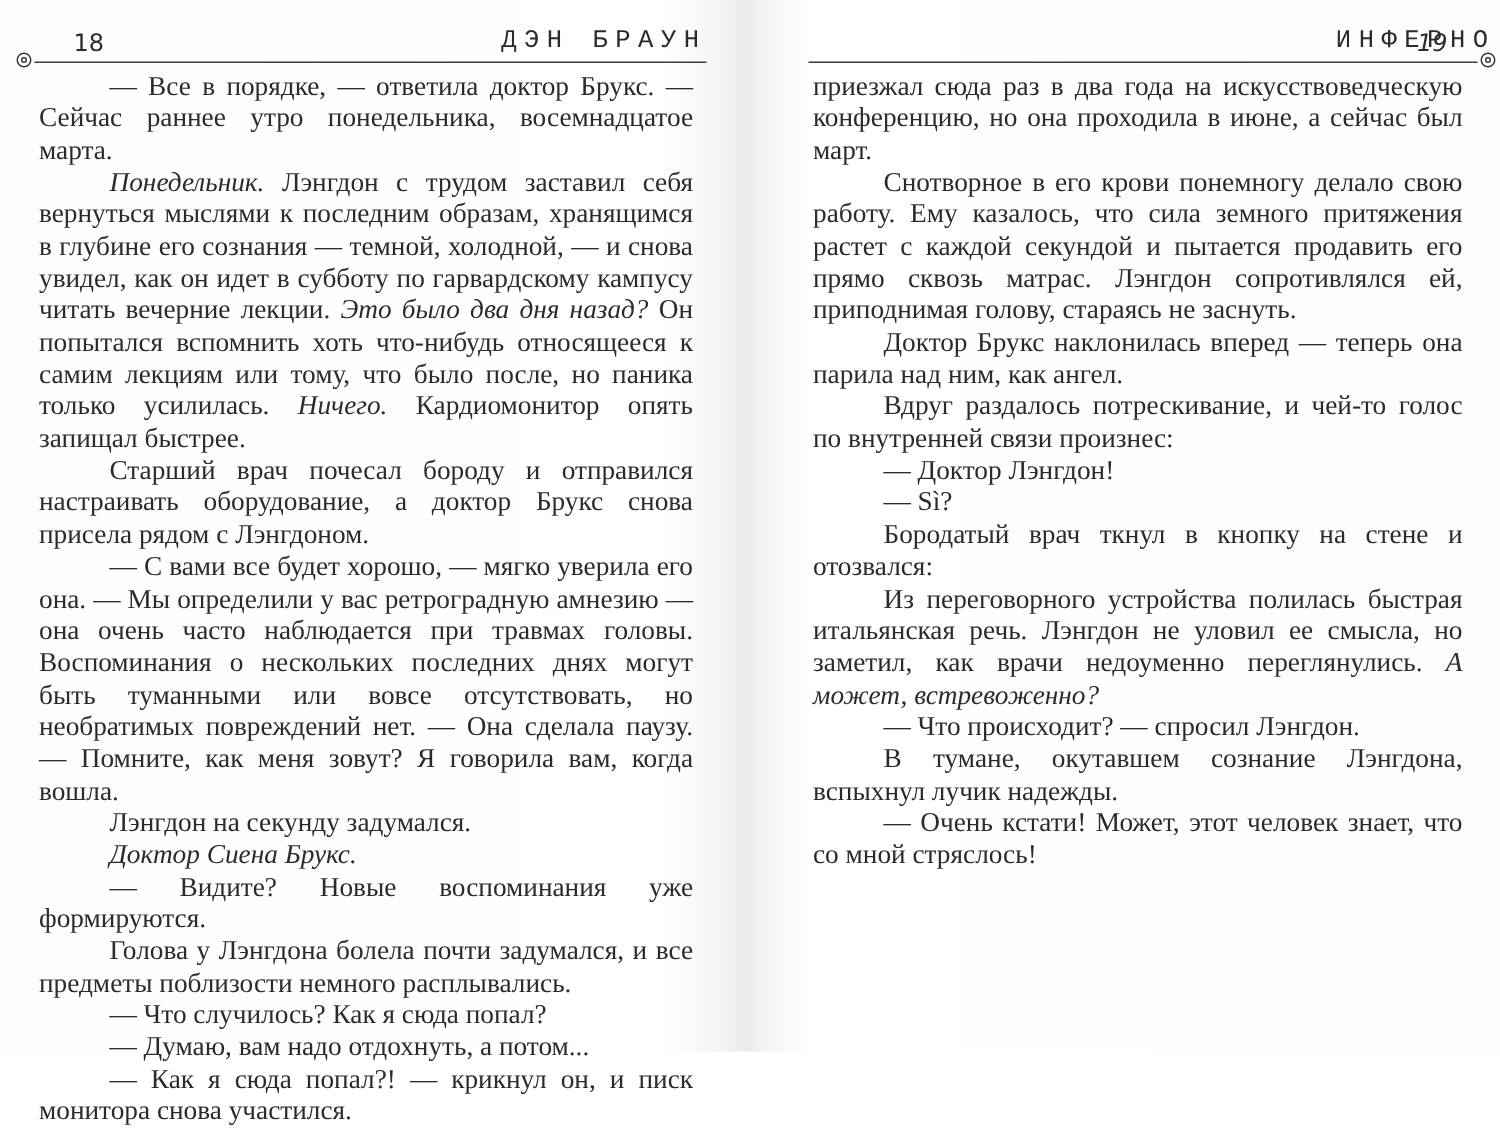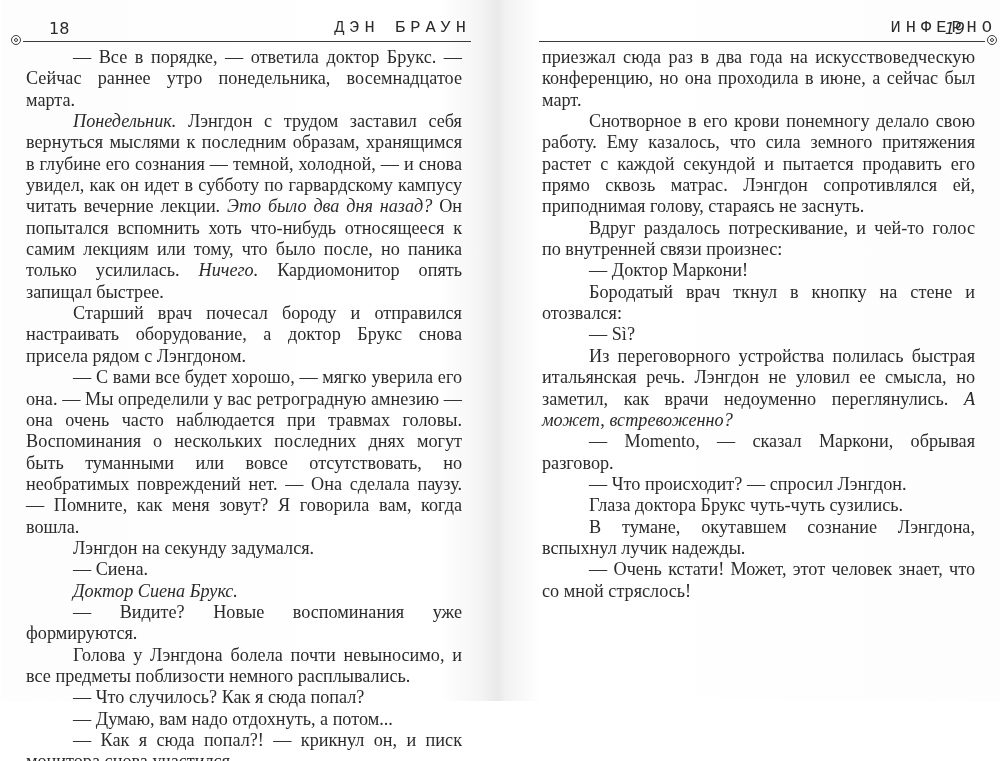--- a/index.html
+++ b/index.html
@@ -42,46 +42,44 @@
       <div class="rule"></div>
       <span class="folio">18</span>
       <div class="running-title">ДЭН БРАУН</div>
     </div>
     <div class="text" id="left-text">
         <p>— Все в порядке, — ответила доктор Брукс. — Сейчас раннее утро понедельника, восемнадцатое марта.</p>
         <p><i>Понедельник.</i> Лэнгдон с трудом заставил себя вернуться мыс­лями к последним образам, хранящимся в глубине его сознания — темной, холодной, — и снова увидел, как он идет в субботу по гарвардскому кампусу читать вечерние лекции. <i>Это было два дня назад?</i> Он попытался вспомнить хоть что-нибудь относящееся к самим лекциям или тому, что было после, но паника только усили­лась. <i>Ничего.</i> Кардиомонитор опять запищал быстрее.</p>
         <p>Старший врач почесал бороду и отправился настраивать обо­рудование, а доктор Брукс снова присела рядом с Лэнгдоном.</p>
         <p>— С вами все будет хорошо, — мягко уверила его она. — Мы определили у вас ретроградную амнезию — она очень часто на­блюдается при травмах головы. Воспоминания о нескольких по­следних днях могут быть туманными или вовсе отсутствовать, но необратимых повреждений нет. — Она сделала паузу. — Помни­те, как меня зовут? Я говорила вам, когда вошла.</p>
         <p>Лэнгдон на секунду задумался.</p>
-        <p>— Сиена.</p>
         <p><i>Доктор Сиена Брукс.</i></p>
         <p>— Видите? Новые воспоминания уже формируются.</p>
-        <p>Голова у Лэнгдона болела почти невыносимо, и все предметы поблизости немного расплывались.</p>
+        <p>Голова у Лэнгдона болела почти задумался, и все предметы поблизости немного расплывались.</p>
         <p>— Что случилось? Как я сюда попал?</p>
         <p>— Думаю, вам надо отдохнуть, а потом...</p>
         <p>— Как я сюда попал?! — крикнул он, и писк монитора снова участился.</p>
       </div>
   </div>
 
   <div class="page right">
     <div class="header">
       <span class="ornament"></span>
       <div class="rule"></div>
       <span class="folio">19</span>
       <div class="running-title">ИНФЕРНО</div>
     </div>
     <div class="text" id="right-text">
         <p class="cont">приезжал сюда раз в два года на искусствоведческую конферен­цию, но она проходила в июне, а сейчас был март.</p>
         <p>Снотворное в его крови понемногу делало свою работу. Ему казалось, что сила земного притяжения растет с каждой секундой и пытается продавить его прямо сквозь матрас. Лэнгдон сопро­тивлялся ей, приподнимая голову, стараясь не заснуть.</p>
+        <p>Доктор Брукс наклонилась вперед — теперь она парила над ним, как ангел.</p>
         <p>Вдруг раздалось потрескивание, и чей-то голос по внутренней связи произнес:</p>
-        <p>— Доктор Маркони!</p>
+        <p>— Доктор Лэнгдон!</p>
+        <p>— Sì?</p>
         <p>Бородатый врач ткнул в кнопку на стене и отозвался:</p>
-        <p>— Sì?</p>
         <p>Из переговорного устройства полилась быстрая итальянская речь. Лэнгдон не уловил ее смысла, но заметил, как врачи недоу­менно переглянулись. <i>А может, встревоженно?</i></p>
-        <p>— Momento, — сказал Маркони, обрывая разговор.</p>
         <p>— Что происходит? — спросил Лэнгдон.</p>
-        <p>Глаза доктора Брукс чуть-чуть сузились.</p>
         <p>В тумане, окутавшем сознание Лэнгдона, вспыхнул лучик на­дежды.</p>
         <p>— Очень кстати! Может, этот человек знает, что со мной стряслось!</p>
       </div>
   </div>
 
 </div>
 
 </body></html>

